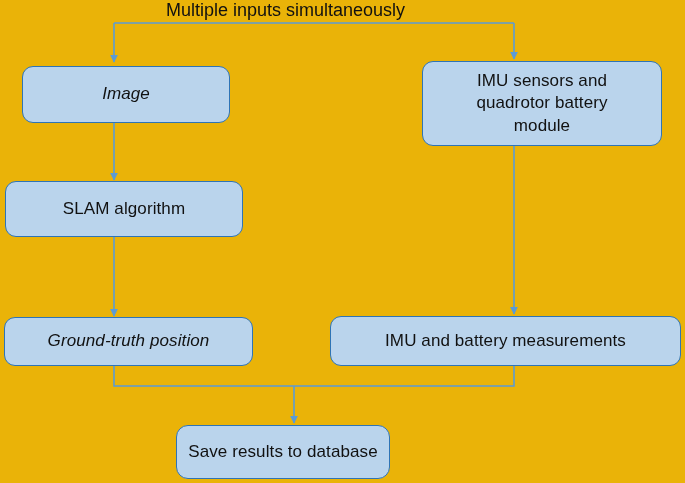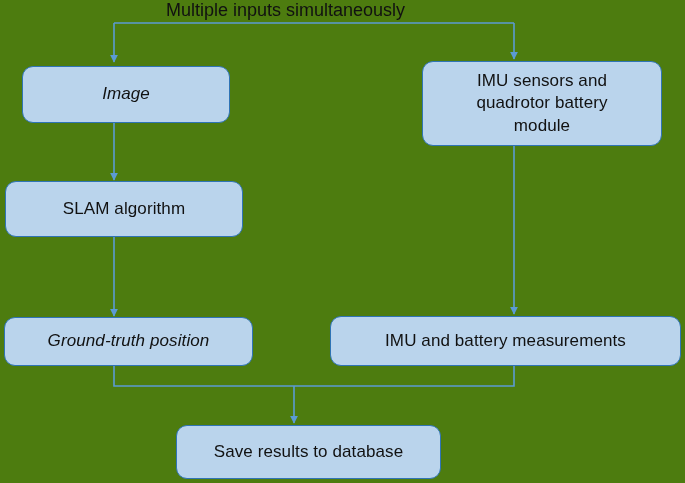--- a/index.html
+++ b/index.html
@@ -4,21 +4,21 @@
 <style>
   html, body {
     margin: 0;
     padding: 0;
     background: #ffffff;
   }
   #canvas {
     position: relative;
     width: 685px;
     height: 483px;
-    background: #4d7c0f;
+    background: #eab308;
     font-family: "Liberation Sans", "DejaVu Sans", sans-serif;
     overflow: hidden;
   }
   #flow-svg {
     position: absolute;
     left: 0;
     top: 0;
     width: 685px;
     height: 483px;
   }
@@ -106,17 +106,17 @@
   </div>
 
   <div class="node" style="left:4px; top:317px; width:249px; height:49px;font-style:italic;">
     <span class="node-label">Ground-truth position</span>
   </div>
 
   <div class="node" style="left:330px; top:316px; width:351px; height:50px;">
     <span class="node-label">IMU and battery measurements</span>
   </div>
 
-  <div class="node" style="left:176px; top:425px; width:265px; height:54px;">
+  <div class="node" style="left:176px; top:425px; width:214px; height:54px;border-radius:12px;">
     <span class="node-label">Save results to database</span>
   </div>
 
 </div>
 
 </body></html>

